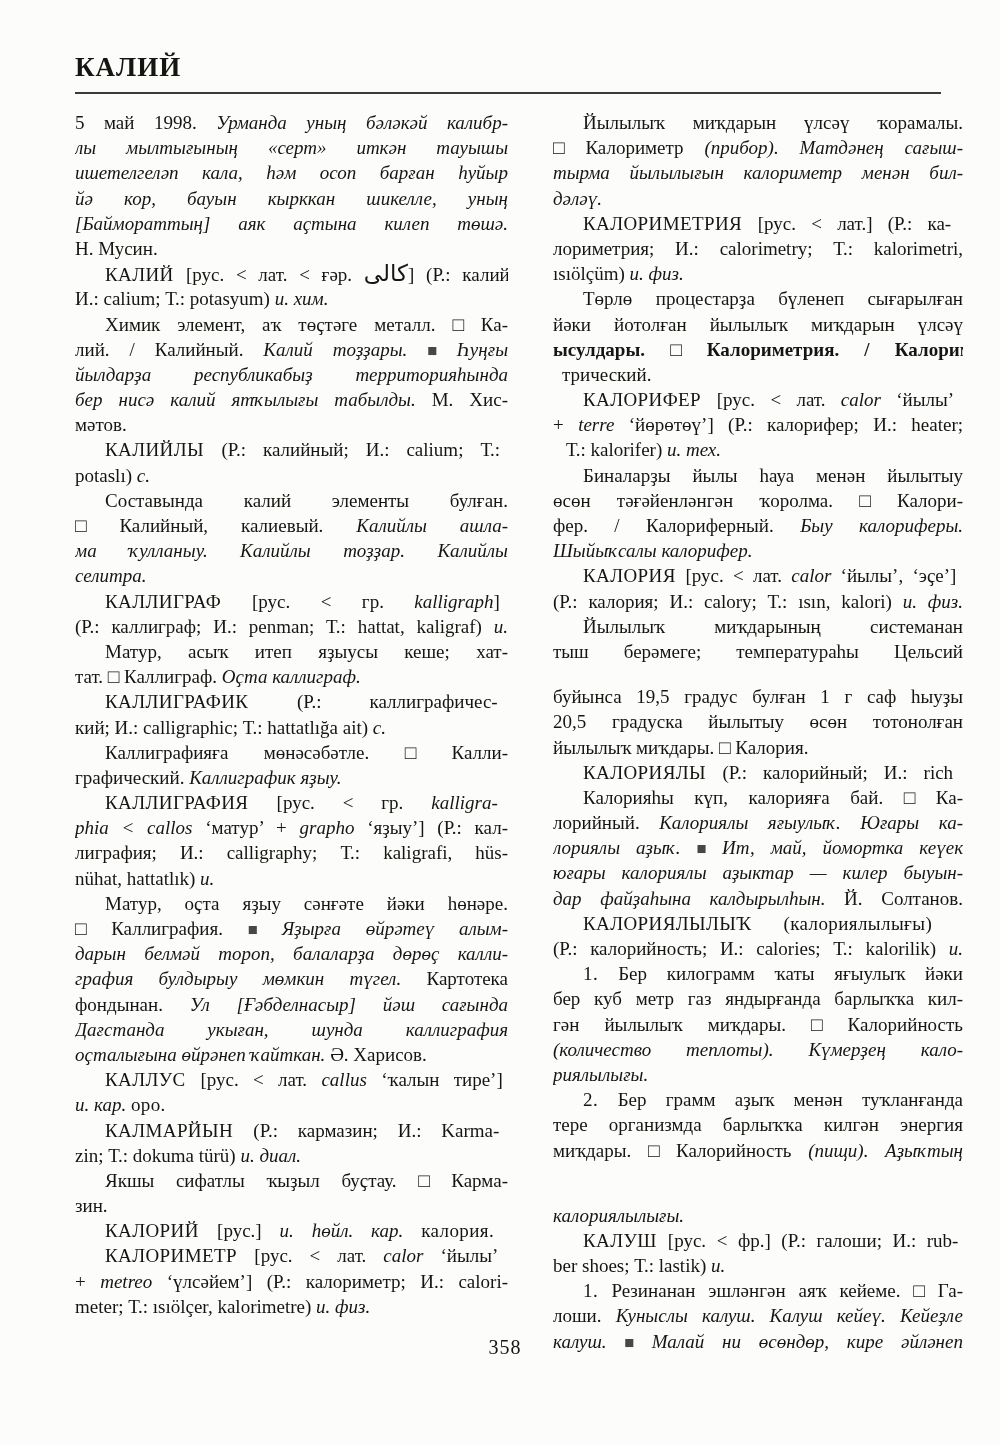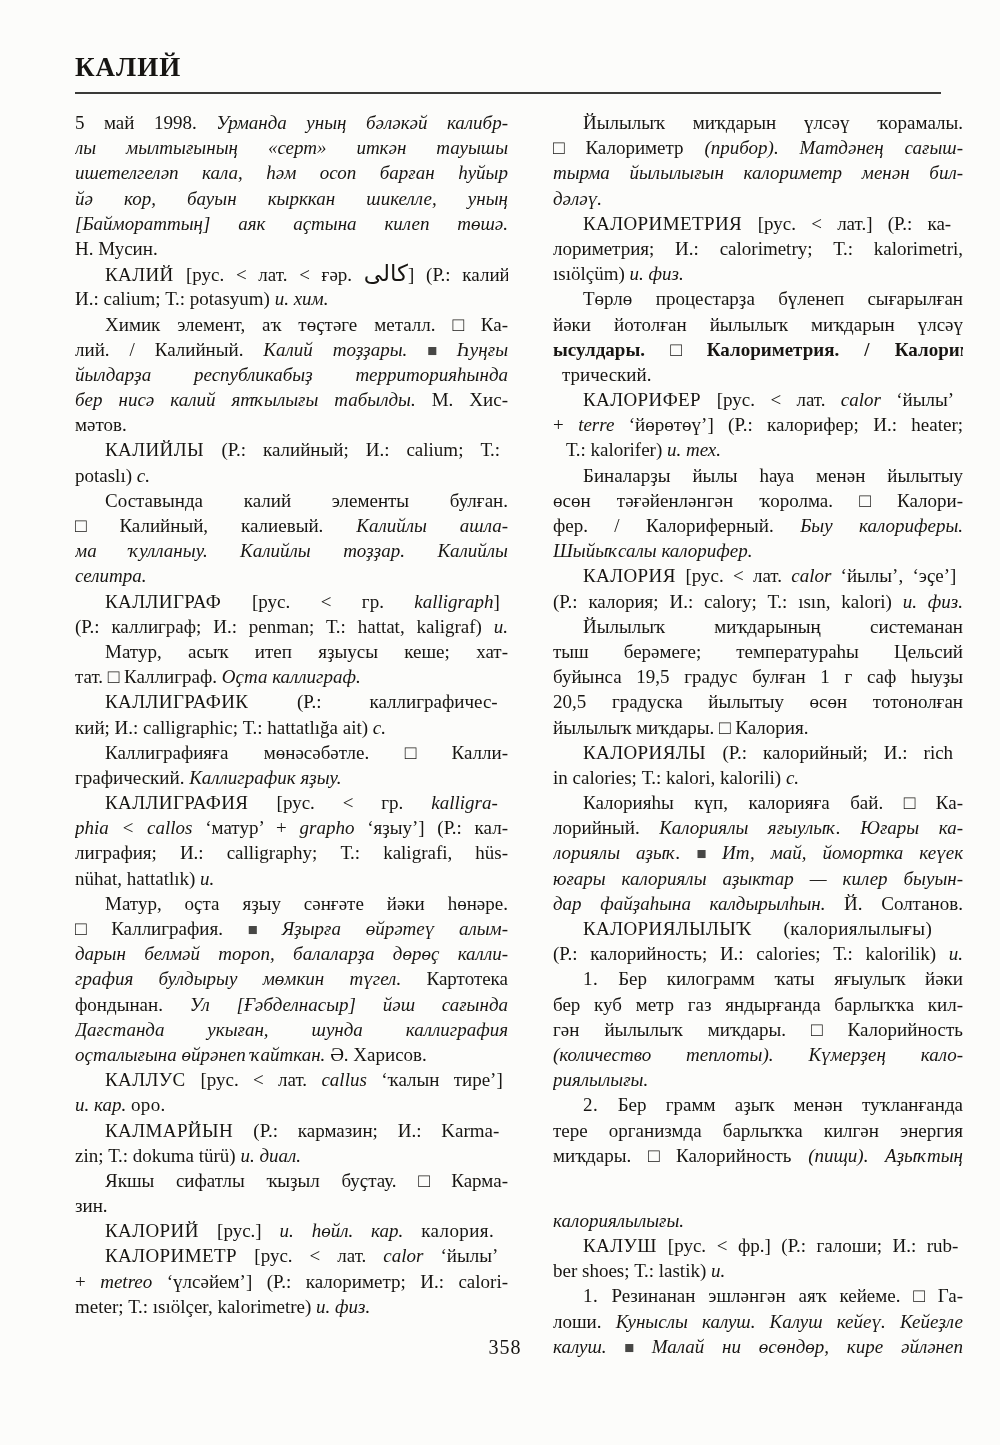--- a/index.html
+++ b/index.html
@@ -112,25 +112,24 @@
       <div class="line just" style="word-spacing: 9.65px;"><span class="wrap"><span>+ </span><span class="it">terre </span><span>‘йөрөтөү’] (Р.: калорифер; И.: heater;</span></span></div>
       <div class="line" style="word-spacing: 0px; margin-left: 13px;"><span class="wrap"><span>Т.: kalorifer) </span><span class="it">и. тех.</span></span></div>
       <div class="line ind just" style="word-spacing: 17.16px;"><span class="wrap"><span>Биналарҙы йылы һауа менән йылытыу</span></span></div>
       <div class="line just" style="word-spacing: 21.5px;"><span class="wrap"><span>өсөн тәғәйенләнгән ҡоролма. □ Калори-</span></span></div>
       <div class="line just" style="word-spacing: 21.62px;"><span class="wrap"><span>фер. / Калориферный. </span><span class="it">Быу калориферы.</span></span></div>
       <div class="line" style="word-spacing: 0px;"><span class="wrap"><span class="it">Шыйыҡсалы калорифер.</span></span></div>
       <div class="line ind just" style="word-spacing: 4.5px;"><span class="wrap"><span class="bd">КАЛОРИЯ </span><span>[рус. &lt; лат. </span><span class="it">calor </span><span>‘йылы’, ‘эҫе’]</span></span></div>
       <div class="line just" style="word-spacing: 6.09px;"><span class="wrap"><span>(Р.: калория; И.: calory; Т.: ısın, kalori) </span><span class="it">и. физ.</span></span></div>
       <div class="line ind just" style="word-spacing: 44.6px;"><span class="wrap"><span>Йылылыҡ миҡдарының системанан</span></span></div>
       <div class="line just" style="word-spacing: 30.31px;"><span class="wrap"><span>тыш берәмеге; температураһы Цельсий</span></span></div>
-      <div class="line just" style="word-spacing: 9.9px;"><span class="wrap"><span>буйынса 19,5 градус булған 1 г саф һыуҙы</span></span></div>
+      <div class="line just" style="word-spacing: 9.9px; margin-top: 20px;"><span class="wrap"><span>буйынса 19,5 градус булған 1 г саф һыуҙы</span></span></div>
       <div class="line just" style="word-spacing: 20.89px;"><span class="wrap"><span>20,5 градуска йылытыу өсөн тотонолған</span></span></div>
       <div class="line" style="word-spacing: 0px;"><span class="wrap"><span>йылылыҡ миҡдары. □ Калория.</span></span></div>
       <div class="line ind just" style="word-spacing: 11.27px;"><span class="wrap"><span class="bd">КАЛОРИЯЛЫ </span><span>(Р.: калорийный; И.: rich</span></span></div>
-      <div class="line" style="word-spacing: 0px;"><span class="wrap"><span>in calories; Т.: kalori, kalorili) </span><span class="it">с.</span></span></div>
       <div class="line ind just" style="word-spacing: 15.82px;"><span class="wrap"><span>Калорияһы күп, калорияға бай. □ Ка-</span></span></div>
       <div class="line just" style="word-spacing: 14.78px;"><span class="wrap"><span>лорийный. </span><span class="it">Калориялы яғыулыҡ. Юғары ка-</span></span></div>
       <div class="line just" style="word-spacing: 11.24px;"><span class="wrap"><span class="it">лориялы аҙыҡ. </span><span class="fsq">■ </span><span class="it">Ит, май, йомортка кеүек</span></span></div>
       <div class="line just" style="word-spacing: 11.17px;"><span class="wrap"><span class="it">юғары калориялы аҙыктар — килер быуын-</span></span></div>
       <div class="line just" style="word-spacing: 13.89px;"><span class="wrap"><span class="it">дар файҙаһына калдырылһын. </span><span>Й. Солтанов.</span></span></div>
       <div class="line ind just" style="word-spacing: 26.75px;"><span class="wrap"><span class="bd">КАЛОРИЯЛЫЛЫҠ (калориялылығы)</span></span></div>
       <div class="line just" style="word-spacing: 7.83px;"><span class="wrap"><span>(Р.: калорийность; И.: calories; Т.: kalorilik) </span><span class="it">и.</span></span></div>
       <div class="line ind just" style="word-spacing: 14.96px;"><span class="wrap"><span class="bd">1. </span><span>Бер килограмм ҡаты яғыулыҡ йәки</span></span></div>
       <div class="line just" style="word-spacing: 8.95px;"><span class="wrap"><span>бер куб метр газ яндырғанда барлыҡҡа кил-</span></span></div>
       <div class="line just" style="word-spacing: 20.3px;"><span class="wrap"><span>гән йылылыҡ миҡдары. □ Калорийность</span></span></div>

